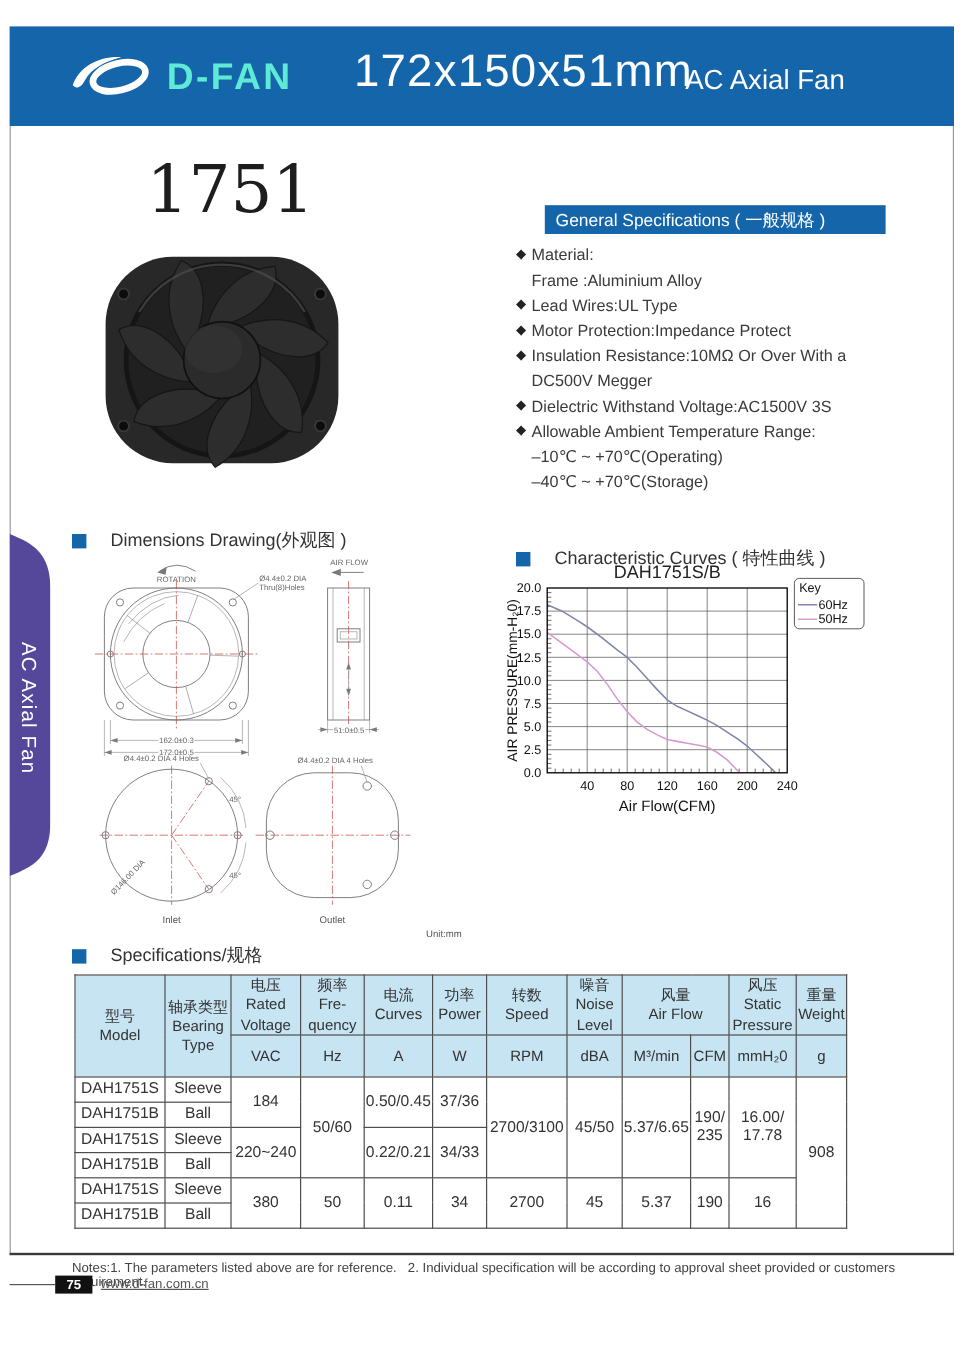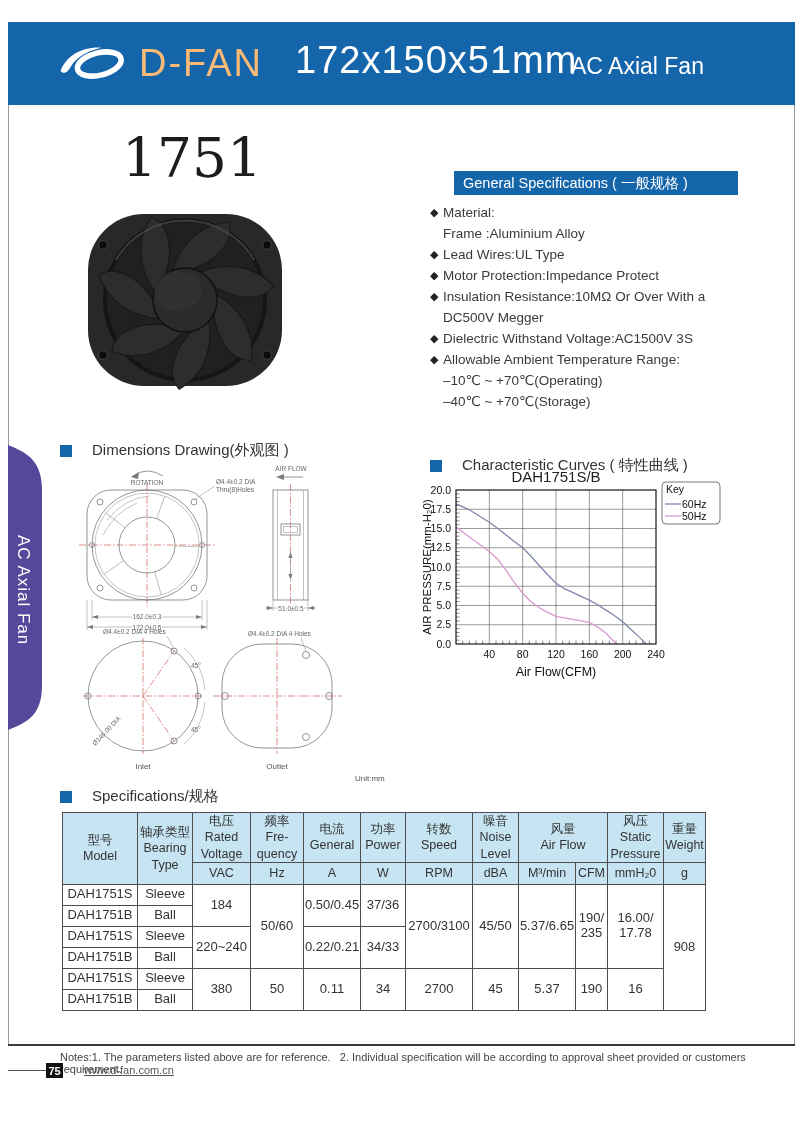--- a/index.html
+++ b/index.html
@@ -5,21 +5,21 @@
   html,body{margin:0;padding:0;background:#fff;}
   #page{position:relative;width:800px;height:1131px;background:#fff;overflow:hidden;
         font-family:"Liberation Sans","DejaVu Sans",sans-serif;color:#333;}
   
   .vline{position:absolute;width:1px;background:#9a9a9a;top:105px;height:941px;}
   #vline-left{left:8px;} #vline-right{left:794px;}
 
   
   #header{position:absolute;left:8px;top:22px;width:787px;height:83px;background:#1565ab;}
   #brand{position:absolute;left:50px;top:50%;transform:translateY(-50%);display:flex;align-items:center;gap:7px;}
-  #brand-name{color:#fdba74;font-size:38px;font-weight:normal;letter-spacing:2px;}
+  #brand-name{color:#5eead4;font-size:31px;font-weight:bold;letter-spacing:2px;}
   #header-size{position:absolute;left:287px;top:17px;color:#fff;font-size:38px;font-weight:400;letter-spacing:1px;}
   #header-product{position:absolute;left:563px;top:31px;color:#fff;font-size:23px;font-weight:500;}
 
   #model-number{position:absolute;left:122px;top:126px;font-size:55px;color:#1d1d1d;
                 font-family:"DejaVu Serif","Liberation Serif",serif;}
 
   
   #sidebar-tab{position:absolute;left:8px;top:445px;width:34px;height:285px;}
   #sidebar-label{position:absolute;left:13px;top:535px;color:#fff;font-size:17px;
                  writing-mode:vertical-rl;letter-spacing:1px;}
@@ -47,30 +47,30 @@
   .dred{stroke:#c4453c;stroke-width:0.6;fill:none;stroke-dasharray:7 2 1.5 2;}
   .dtxt{font-size:6.5px;fill:#666;font-family:"Liberation Sans",sans-serif;}
   .dtxt-halo{paint-order:stroke;stroke:#fff;stroke-width:2px;}
   .dcap{font-size:8px;fill:#555;font-family:"Liberation Sans",sans-serif;}
   .darrow{fill:#7a7a7a;}
 
   
   #spec-table{position:absolute;left:62px;top:812px;border-collapse:collapse;table-layout:fixed;}
   #spec-table th,#spec-table td{border:1px solid #4d4d4d;padding:0;text-align:center;vertical-align:middle;}
   #spec-table th{background:#c6e4f2;font-weight:normal;font-size:12.5px;color:#333;line-height:1.3;}
-  #spec-table thead tr:first-child{height:46px;} #spec-table thead tr:last-child{height:22px;}
+  #spec-table thead tr:first-child{height:46px;} #spec-table thead tr:last-child{height:35px;}
   #spec-table tbody tr{height:21px;}
   #spec-table td{font-size:13px;color:#333;white-space:pre-line;line-height:1.15;}
   #spec-table .zh,#spec-table .en{display:block;white-space:pre-line;}
 
   
   #footer-rule{position:absolute;left:8px;top:1044px;width:787px;height:2px;background:#3a3a3a;}
   #footer-notes{position:absolute;left:60px;top:1051px;width:700px;font-size:11px;color:#444;white-space:pre-wrap;}
   #page-num-line{position:absolute;left:8px;top:1070px;width:38px;height:1px;background:#555;}
-  #page-num{position:absolute;left:46px;top:1063px;width:17px;height:15px;background:#111;color:#fff;
+  #page-num{position:absolute;left:46px;top:1063px;width:31px;height:15px;background:#111;color:#fff;
             font-size:11px;font-weight:bold;display:flex;align-items:center;justify-content:center;}
   #website{position:absolute;left:84px;top:1064px;font-size:11px;color:#555;text-decoration:underline;}
 </style>
 </head>
 <body>
 
 <div id="page">
 
   <div class="vline" id="vline-left"></div>
   <div class="vline" id="vline-right"></div>
@@ -412,21 +412,21 @@
             <span class="en">Rated
 Voltage</span>
           </th>
         <th>
             <span class="zh">频率</span>
             <span class="en">Fre-
 quency</span>
           </th>
         <th>
             <span class="zh">电流</span>
-            <span class="en">General</span>
+            <span class="en">Curves</span>
           </th>
         <th>
             <span class="zh">功率</span>
             <span class="en">Power</span>
           </th>
         <th>
             <span class="zh">转数</span>
             <span class="en">Speed</span>
           </th>
         <th>

